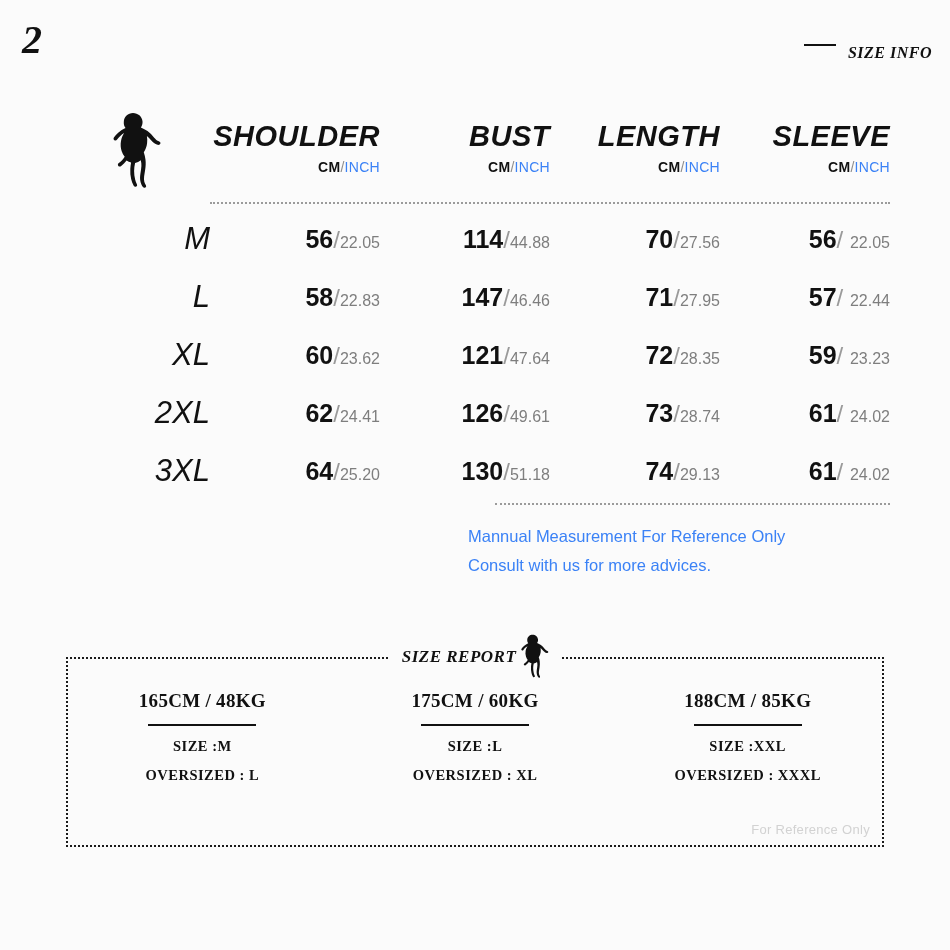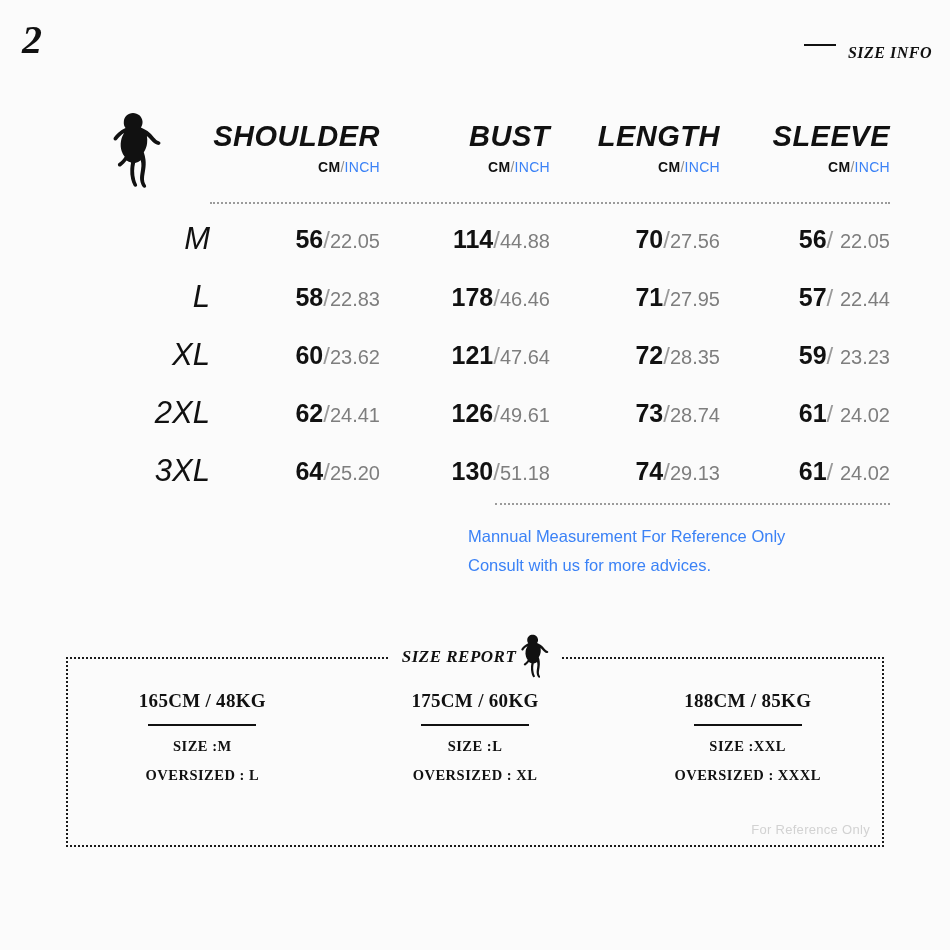--- a/index.html
+++ b/index.html
@@ -103,21 +103,21 @@
     font-size: 31px;
     color: #111;
     text-align: center;
   }
   .val {
     font-size: 24px;
     white-space: nowrap;
   }
   .val .cmv { font-weight: bold; color: #111; font-size: 25px; }
   .val .slash { color: #9a9a9a; }
-  .val .inv { color: #7e7e7e; font-size: 20px; margin-top: 31px; }
+  .val .inv { color: #7e7e7e; font-size: 16px; margin-top: 31px; }
 
   
   .note-divider {
     position: absolute;
     left: 495px; top: 503px;
     width: 395px;
     border-top: 2px dotted #9b9b9b;
   }
   .note {
     position: absolute;
@@ -275,21 +275,21 @@
           <span class="val"><span class="cmv">56</span><span class="slash">/ </span><span class="inv">22.05</span></span>
         </td>
       </tr>
 
       <tr class="size-row">
         <td class="size-name">L</td>
         <td>
           <span class="val"><span class="cmv">58</span><span class="slash">/</span><span class="inv">22.83</span></span>
         </td>
         <td>
-          <span class="val"><span class="cmv">178</span><span class="slash">/</span><span class="inv">46.46</span></span>
+          <span class="val"><span class="cmv">147</span><span class="slash">/</span><span class="inv">46.46</span></span>
         </td>
         <td>
           <span class="val"><span class="cmv">71</span><span class="slash">/</span><span class="inv">27.95</span></span>
         </td>
         <td>
           <span class="val"><span class="cmv">57</span><span class="slash">/ </span><span class="inv">22.44</span></span>
         </td>
       </tr>
 
       <tr class="size-row">

